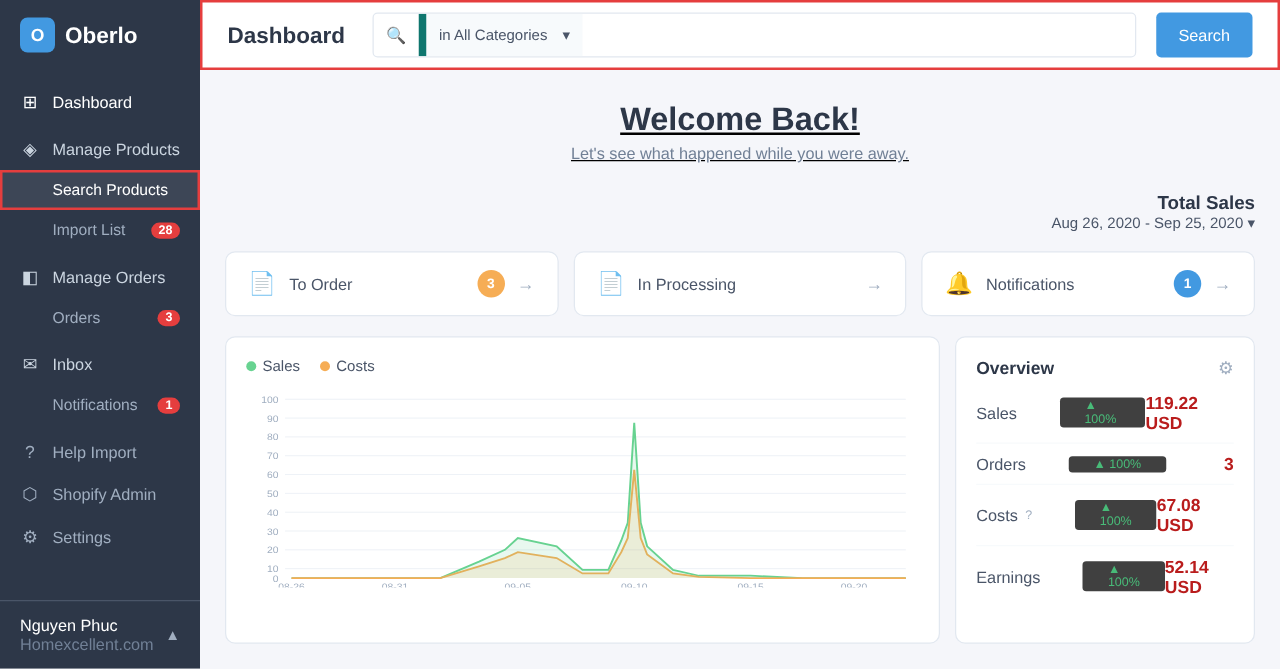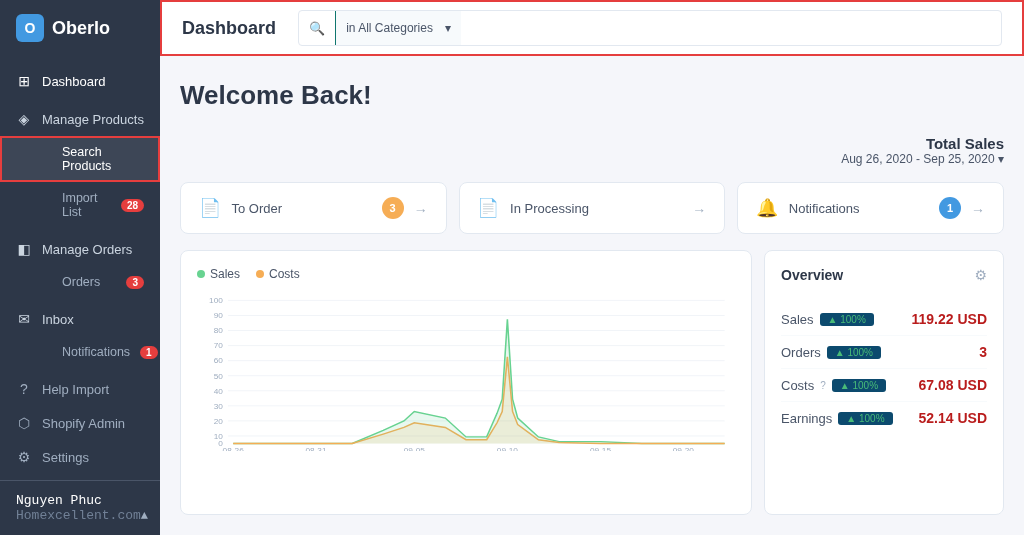--- a/index.html
+++ b/index.html
@@ -43,38 +43,37 @@
       align-items: center;
       padding: 9px 16px;
       cursor: pointer;
       color: #a0aec0;
       font-size: 13px;
       gap: 10px;
       position: relative;
     }
     .sidebar-item.active { color: #fff; }
     .sidebar-item.section-header { font-size: 13px; font-weight: 500; color: #cbd5e0; }
-    .sidebar-item.sub-item { padding-left: 62px; font-size: 12.5px; }
+    .sidebar-item.sub-item { padding-left: 42px; font-size: 12.5px; }
     .sidebar-icon { width: 16px; text-align: center; font-size: 14px; }
     .badge {
       background: #e53e3e;
       color: #fff;
       border-radius: 10px;
       padding: 1px 6px;
       font-size: 10px;
       font-weight: 600;
       margin-left: auto;
     }
     .sidebar-footer {
       padding: 12px 16px;
       border-top: 1px solid #4a5568;
       display: flex;
-      align-items: flex-end;
+      align-items: center;
       justify-content: space-between;
-      font-family: Liberation Mono, monospace;
     }
     .sidebar-footer-info { }
     .sidebar-footer-name { color: #fff; font-size: 13px; font-weight: 500; }
     .sidebar-footer-email { color: #718096; font-size: 13px; }
 
     
     .main { flex: 1; display: flex; flex-direction: column; overflow: hidden; }
 
     
     .header {
@@ -104,21 +103,21 @@
     }
     .search-input {
       flex: 1;
       border: none;
       outline: none;
       font-size: 13px;
       color: #4a5568;
       background: transparent;
     }
     .search-category {
-      border-left: 1px solid #0f766e;
+      border-left: 6px solid #0f766e;
       padding: 0 10px;
       font-size: 12px;
       color: #4a5568;
       background: #f7fafc;
       height: 100%;
       display: flex;
       align-items: center;
       gap: 12px;
       cursor: pointer;
     }
@@ -130,21 +129,21 @@
       height: 36px;
       border-radius: 4px;
       font-size: 13px;
       font-weight: 500;
       cursor: pointer;
     }
 
     
     .content { flex: 1; padding: 20px; overflow-y: auto; display: flex; flex-direction: column; gap: 16px; }
 
-    .welcome-section { margin: 4px 0 8px; }
+    .welcome-section { text-align: center; margin: 4px 0 8px; text-decoration: underline; }
     .welcome-title { font-size: 26px; font-weight: 600; color: #2d3748; }
     .welcome-sub { font-size: 13px; color: #718096; margin-top: 4px; }
 
     .total-sales-header {
       display: flex;
       justify-content: space-between;
       align-items: flex-end;
       flex-direction: column;
     }
     .total-sales-label { font-size: 15px; font-weight: 600; color: #2d3748; }
@@ -200,40 +199,41 @@
       min-width: 240px;
       background: #fff;
       border-radius: 8px;
       padding: 16px;
       border: 1px solid #e2e8f0;
     }
     .overview-header {
       display: flex;
       justify-content: space-between;
       align-items: center;
-      margin-bottom: 20px;
+      margin-bottom: 4px;
     }
     .overview-title { font-size: 14px; font-weight: 600; color: #2d3748; }
     .overview-gear { color: #a0aec0; cursor: pointer; font-size: 14px; }
     .overview-row {
       display: flex;
       justify-content: space-between;
       align-items: center;
       padding: 8px 0;
       border-bottom: 1px solid #f7fafc;
     }
     .overview-row:last-child { border-bottom: none; }
     .overview-metric { font-size: 13px; color: #4a5568; display: flex; align-items: center; gap: 6px; }
     .pct-badge {
       font-size: 10px;
       color: #48bb78;
-      background: #0c4a6e;
-      padding: 1px 8px;
+      background: #404040;
+      padding: 1px 20px;
       border-radius: 3px;
       font-weight: 500;
+      margin-left: 28px;
     }
     .overview-value { font-size: 14px; font-weight: 600; color: #b91c1c; }
     .question-mark { color: #a0aec0; font-size: 10px; cursor: pointer; }
 
     
     .chart-area { width: 100%; height: 160px; }
 
     
     .sidebar-item.sub-item.highlighted {
       color: #fff;
@@ -325,26 +325,28 @@
 
   <div class="header">
     <span class="header-title">Dashboard</span>
     <div class="search-bar">
       <div class="search-icon-wrap">🔍</div>
       <div class="search-category">
         <span>in All Categories</span>
         <span>▾</span>
       </div>
     </div>
+    <button class="search-button">Search</button>
   </div>
 
   <div class="content">
 
     <div class="welcome-section">
       <div class="welcome-title">Welcome Back!</div>
+      <div class="welcome-sub">Let's see what happened while you were away.</div>
     </div>
 
     <div class="total-sales-header">
       <span class="total-sales-label">Total Sales</span>
       <span class="date-range">Aug 26, 2020 - Sep 25, 2020 ▾</span>
     </div>
 
     <div class="cards-row">
       <div class="card">
         <span class="card-icon">📄</span>

